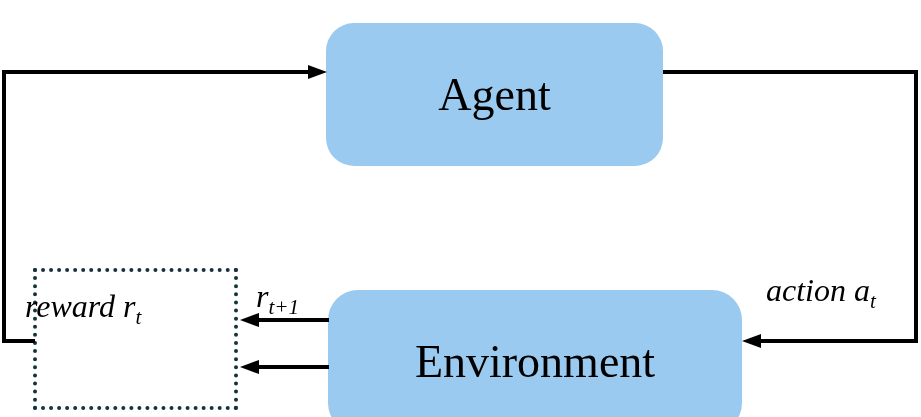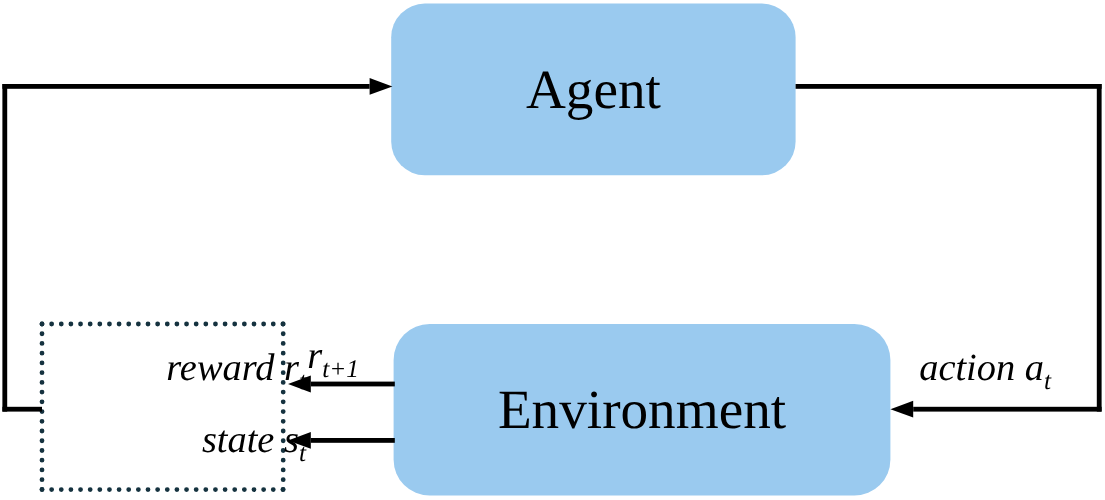--- a/index.html
+++ b/index.html
@@ -15,20 +15,21 @@
     font-family:"Liberation Serif","DejaVu Serif",serif;
     overflow:hidden;
   }
   .node{
     position:absolute;
     background:var(--node-fill);
     border-radius:28px;
     display:flex;align-items:center;justify-content:center;
     color:#000;
     font-size:46px;
+    margin-top:20px;
   }
   .node-agent{left:326px;top:3px;width:337px;height:143px;}
   .node-env{left:328px;top:270px;width:414px;height:143px;border-radius:30px;}
   .obs-box{
     position:absolute;
     left:33px;top:268px;width:205px;height:142px;
     border:4px dotted var(--dotted);
     box-sizing:border-box;
     background:transparent;
   }
@@ -47,53 +48,50 @@
     border-right:19px solid var(--line);
   }
   .sig{
     position:absolute;
     font-style:italic;
     font-size:32px;
     color:#000;
     white-space:nowrap;
   }
   .sig sub{font-size:0.66em;line-height:0;}
-  .center-205{left:50px;width:205px;text-align:right;}
+  .center-205{left:25px;width:205px;text-align:left;}
 </style>
 </head>
 <body>
 
 <div class="canvas">
 
   <div class="node node-agent">
     <span>Agent</span>
   </div>
 
   <div class="node node-env">
     <span>Environment</span>
   </div>
 
   <div class="obs-box"></div>
   <div class="sig center-205" style="top:288px;">
     <span>reward r</span><sub>t</sub>
   </div>
-  <div class="sig center-205" style="top:348px;">
-    <span>state s</span><sub>t</sub>
-  </div>
 
   <div class="hline" style="left:2px;top:339px;width:33px;"></div>
   <div class="vline" style="left:2px;top:70px;height:273px;"></div>
   <div class="hline" style="left:2px;top:70px;width:306px;"></div>
   <div class="arrowhead arrow-right" style="left:308px;top:65px;"></div>
 
   <div class="hline" style="left:663px;top:70px;width:255px;"></div>
   <div class="vline" style="left:914px;top:70px;height:273px;"></div>
   <div class="hline" style="left:761px;top:339px;width:157px;"></div>
   <div class="arrowhead arrow-left" style="left:742px;top:334px;"></div>
-  <div class="sig" style="left:766px;top:288px;">
+  <div class="sig" style="left:766px;top:272px;">
     <span>action a</span><sub>t</sub>
   </div>
 
   <div class="hline" style="left:259px;top:318px;width:70px;"></div>
   <div class="arrowhead arrow-left" style="left:240px;top:313px;"></div>
   <div class="sig" style="left:256px;top:278px;">
     <span>r</span><sub>t+1</sub>
   </div>
 
   <div class="hline" style="left:259px;top:365px;width:70px;"></div>

